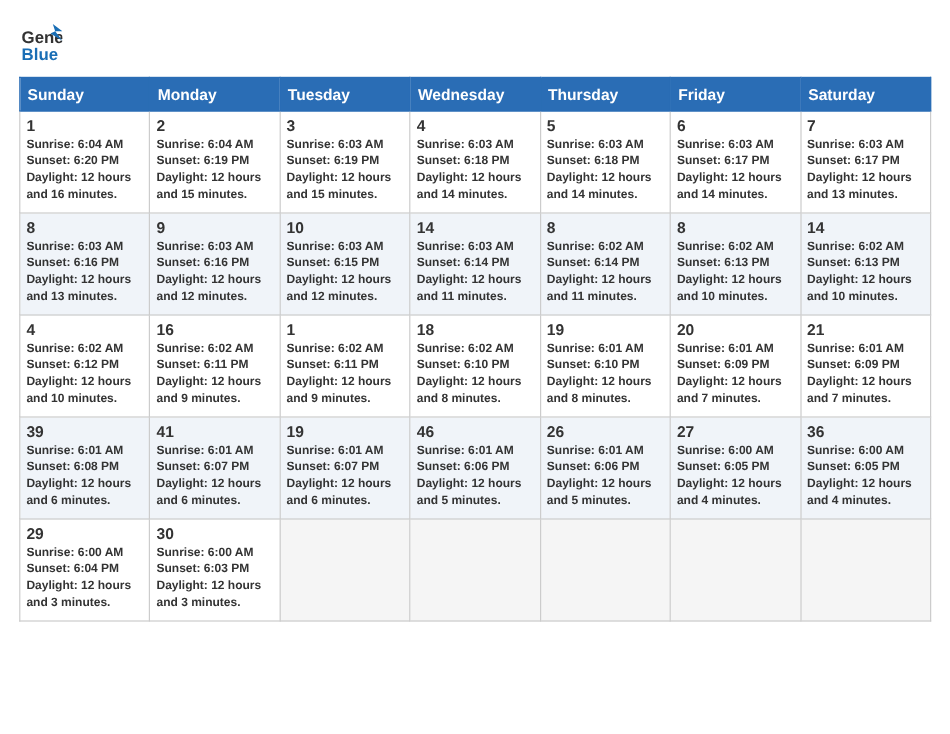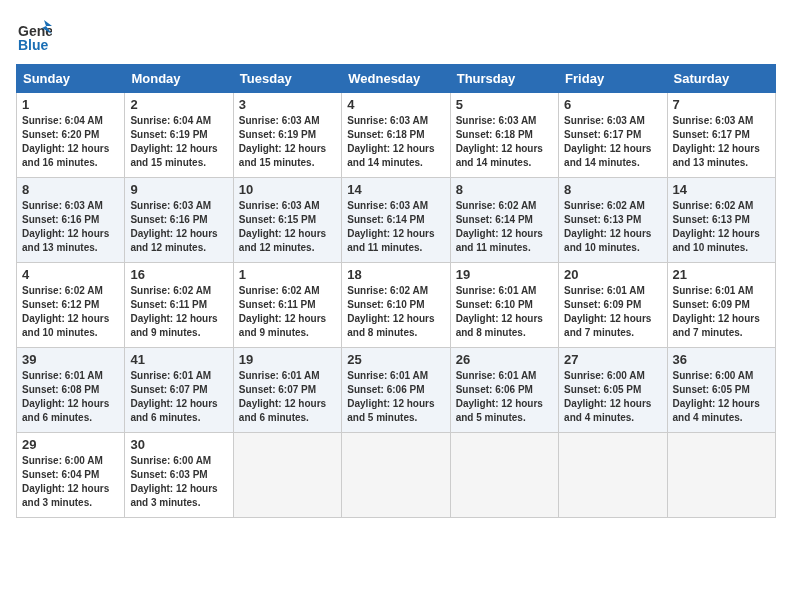--- a/index.html
+++ b/index.html
@@ -273,21 +273,21 @@
 and 6 minutes.</div>
         </td>
         <td>
           <div class="day-number">19</div>
           <div class="day-info" style="white-space: pre-line;">Sunrise: 6:01 AM
 Sunset: 6:07 PM
 Daylight: 12 hours
 and 6 minutes.</div>
         </td>
         <td>
-          <div class="day-number">25</div>
+          <div class="day-number">46</div>
           <div class="day-info" style="white-space: pre-line;">Sunrise: 6:01 AM
 Sunset: 6:06 PM
 Daylight: 12 hours
 and 5 minutes.</div>
         </td>
         <td>
           <div class="day-number">26</div>
           <div class="day-info" style="white-space: pre-line;">Sunrise: 6:01 AM
 Sunset: 6:06 PM
 Daylight: 12 hours

